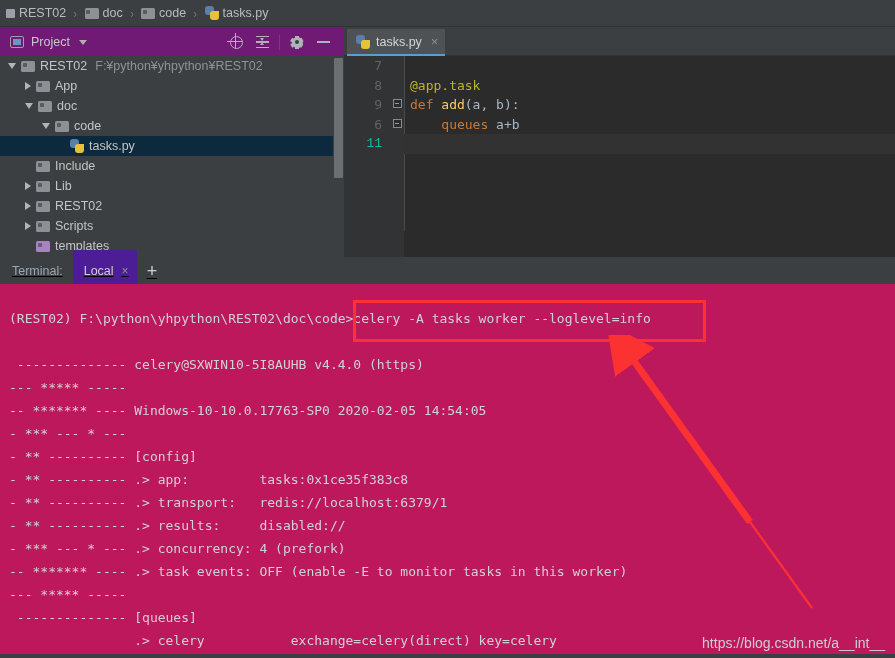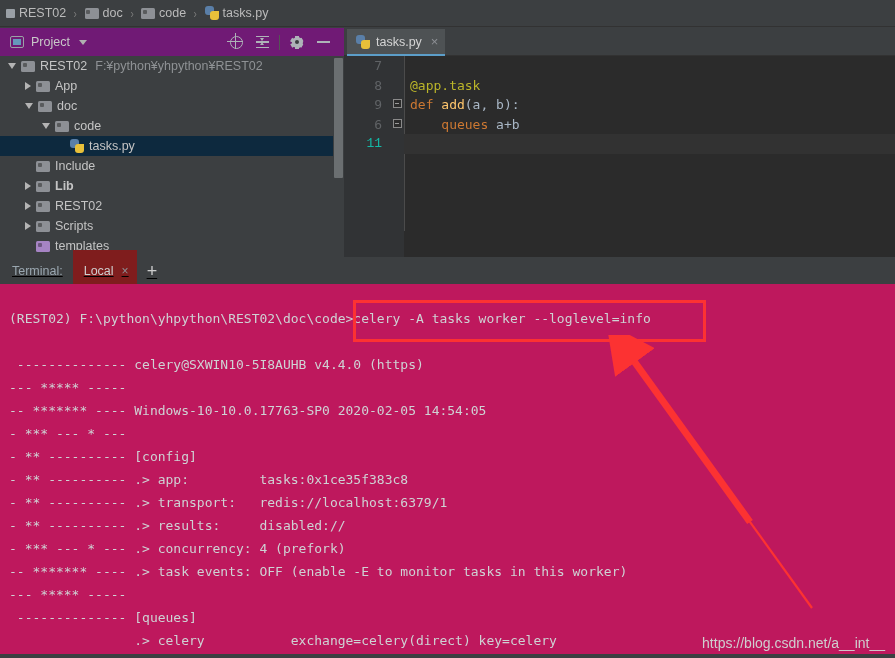--- a/index.html
+++ b/index.html
@@ -387,21 +387,21 @@
     font-size: 12.5px;
     color: #9aa7b0;
     padding: 0 10px 0 12px;
     line-height: 26px;
   }
   .term-tab {
     display:flex;
     align-items:center;
     height: 43px;
     padding: 0 8px 0 11px;
-    background: #7f1d1d;
+    background: #4c1d95;
     font-size: 12.5px;
     color: #cfcfcf;
   }
   .term-tab .tab-close { margin-left: 8px; font-size:12px; }
   .term-add {
     color:#cdcdcd;
     font-size: 18px;
     padding: 0 10px;
     line-height: 24px;
   }
@@ -545,21 +545,21 @@
       <div class="tree-row selected" style="padding-left: 59px;">
         <span class="arrow none"></span>
         <span class="ico ico-py"></span>
         <span class="tree-label">tasks.py</span>
       </div>
       <div class="tree-row" style="padding-left: 25px;">
         <span class="arrow none"></span>
         <span class="ico ico-folder"></span>
         <span class="tree-label">Include</span>
       </div>
-      <div class="tree-row" style="padding-left: 25px; font-weight: bold;">
+      <div class="tree-row" style="padding-left: 25px;">
         <span class="arrow closed"></span>
         <span class="ico ico-folder"></span>
         <span class="tree-label">Lib</span>
       </div>
       <div class="tree-row" style="padding-left: 25px;">
         <span class="arrow closed"></span>
         <span class="ico ico-folder"></span>
         <span class="tree-label">REST02</span>
       </div>
       <div class="tree-row" style="padding-left: 25px;">

